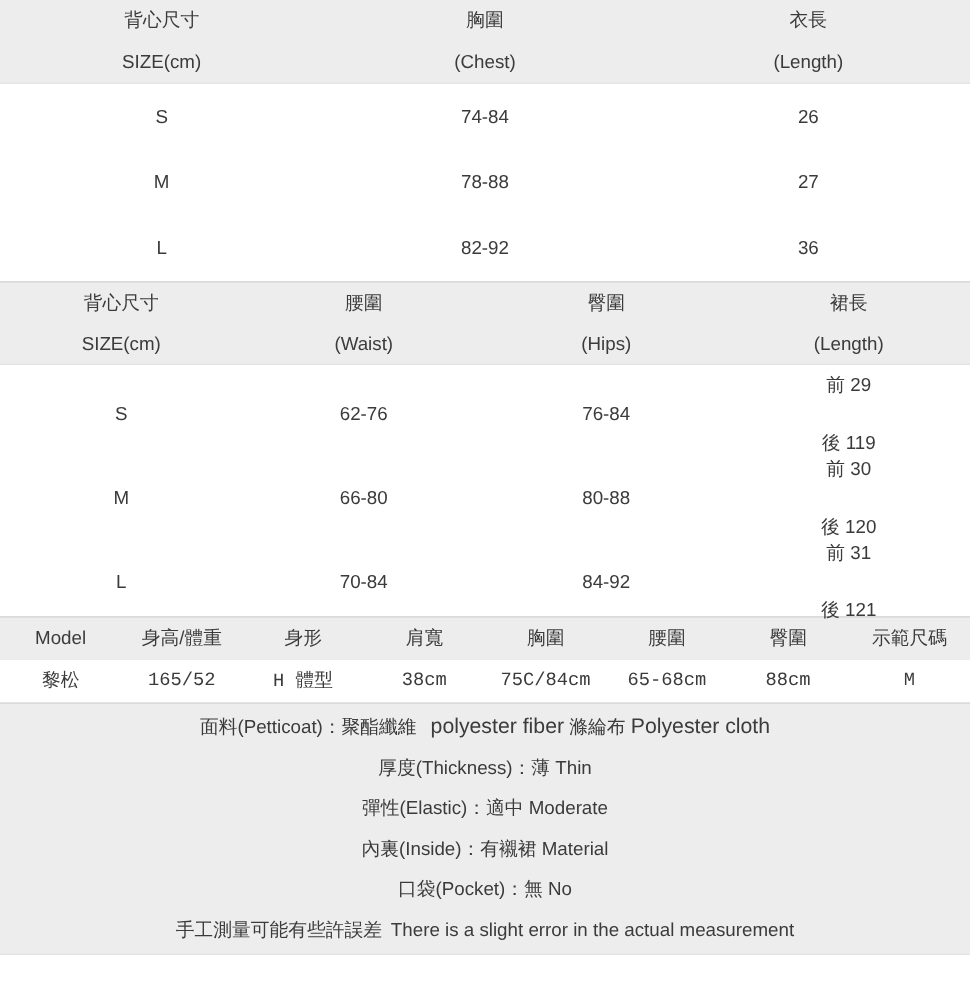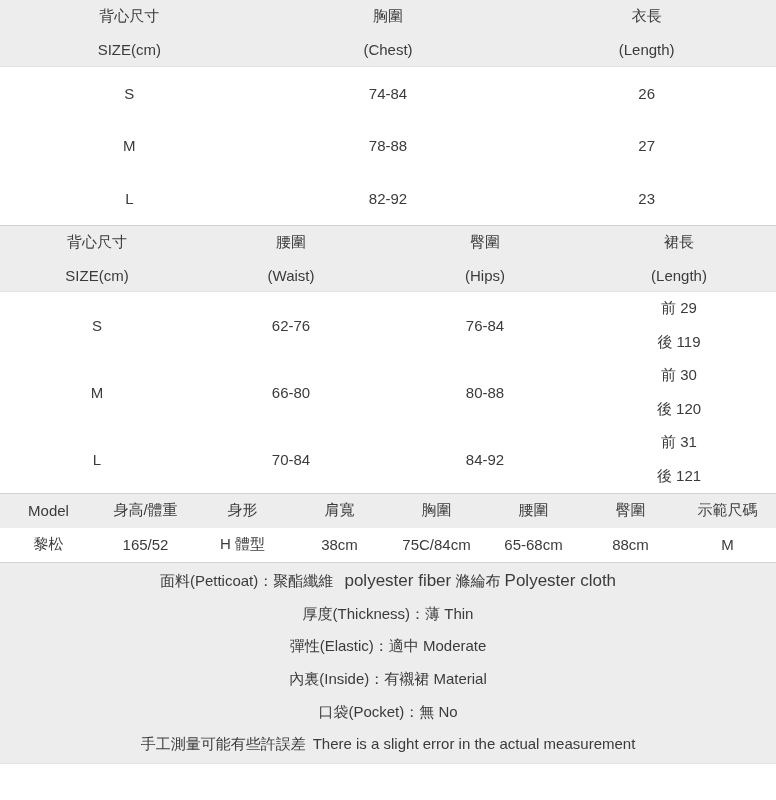--- a/index.html
+++ b/index.html
@@ -22,26 +22,26 @@
   .cols8 { display:grid; grid-template-columns:repeat(8,1fr); }
 
   .thead2 { height:67px;text-align:right; }
   .hcell { display:flex; flex-direction:column; justify-content:center; }
   .hcell .hline { height:33px; display:flex; align-items:center; justify-content:center; }
 
   .t1-body .trow { height:52.6px; }
   .t2-body .trow { height:67px; }
   .trow > div { display:flex; align-items:center; justify-content:center; }
 
-  .twoline { flex-direction:column; }
+  .twoline { flex-direction:column;gap:12px; }
   .twoline .hline { height:33.5px; display:flex; align-items:center; justify-content:center; }
 
   .model-head { height:35px; }
   .model-head > div, .model-row > div { display:flex; align-items:center; justify-content:center; }
-  .model-row { height:34px; }
+  .model-row { height:34px;font-family:Liberation Mono, monospace; }
 
   .footer { height:202px; display:flex; flex-direction:column; justify-content:space-around; padding:2px 0; }
   .fline { text-align:center; line-height:20px; white-space:nowrap; }
   .fline .sm { font-size:17px; }
   .fline .gap { margin-left:7px; }
 </style>
 </head>
 <body>
 
 <div class="sheet">
@@ -68,21 +68,21 @@
       <div>26</div>
     </div>
     <div class="trow cols3">
       <div>M</div>
       <div>78-88</div>
       <div>27</div>
     </div>
     <div class="trow cols3">
       <div>L</div>
       <div>82-92</div>
-      <div>23</div>
+      <div>36</div>
     </div>
   </div>
 
   <div class="thead2 gray bt bb cols4">
     <div class="hcell">
       <div class="hline">背心尺寸</div>
       <div class="hline">SIZE(cm)</div>
     </div>
     <div class="hcell">
       <div class="hline">腰圍</div>

